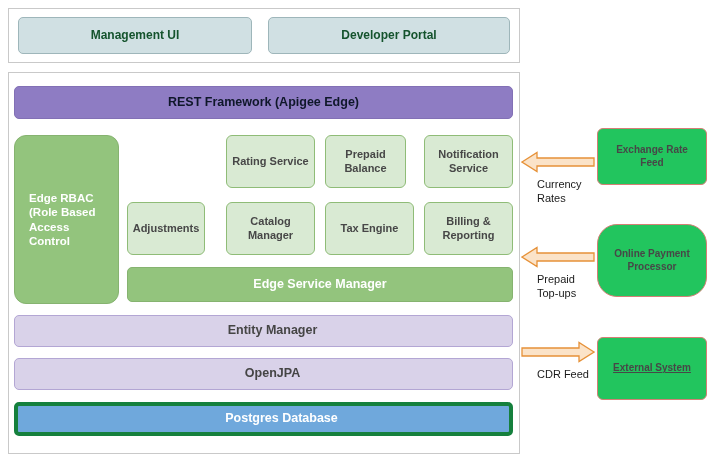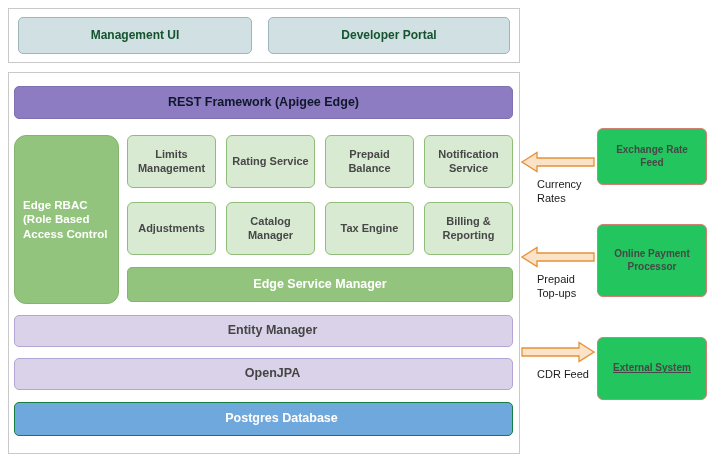--- a/index.html
+++ b/index.html
@@ -18,51 +18,51 @@
 
   .teal { background: #d0e0e3; border: 1px solid #9eb6ba; color: #14532d; font-size: 12px; }
   #mgmt      { left: 18px;  top: 17px; width: 234px; height: 37px; }
   #devportal { left: 268px; top: 17px; width: 242px; height: 37px; }
 
   .purple { background: #8e7cc3; border: 1px solid #8270b5; color: #0f172a; font-size: 12.5px; }
   #rest { left: 14px; top: 86px; width: 499px; height: 33px; }
 
   .rbac {
     background: #93c47d; border: 1px solid #86b370; color: #ffffff;
-    border-radius: 12px; font-size: 11.5px; text-align: left; padding: 0 8px;
+    border-radius: 12px; font-size: 11.5px; text-align: left; padding: 0 14px;
     justify-content: flex-start;
   }
   #rbac { left: 14px; top: 135px; width: 105px; height: 169px; }
 
   .svc {
     background: #d9ead3; border: 1px solid #8fbc77; color: #474747;
     font-size: 11px; border-radius: 6px; padding: 0 4px;
   }
   #svc0 { left: 127px; top: 135px; width: 89px; height: 53px; }
   #svc1 { left: 226px; top: 135px; width: 89px; height: 53px; }
-  #svc2 { left: 325px; top: 135px; width: 89px; height: 53px; }
+  #svc2 { left: 325px; top: 135px; width: 81px; height: 53px; }
   #svc3 { left: 424px; top: 135px; width: 89px; height: 53px; }
-  #svc4 { left: 127px; top: 202px; width: 89px; height: 53px; }
+  #svc4 { left: 127px; top: 202px; width: 78px; height: 53px; }
   #svc5 { left: 226px; top: 202px; width: 89px; height: 53px; }
   #svc6 { left: 325px; top: 202px; width: 89px; height: 53px; }
   #svc7 { left: 424px; top: 202px; width: 89px; height: 53px; }
 
   .greenbar { background: #93c47d; border: 1px solid #86b370; color: #ffffff; font-size: 12.5px; }
   #esm { left: 127px; top: 267px; width: 386px; height: 35px; }
 
   .lav { background: #d9d2e9; border: 1px solid #b3a6d4; color: #454545; font-size: 12.5px; padding-left: 18px; }
   #entity  { left: 14px; top: 315px; width: 499px; height: 32px; }
   #openjpa { left: 14px; top: 358px; width: 499px; height: 32px; }
 
-  .bluebar { background: #6fa8dc; border: 1px solid #15803d; color: #ffffff; font-size: 12.5px; padding-left: 36px; }
+  .bluebar { background: #6fa8dc; border: 4px solid #15803d; color: #ffffff; font-size: 12.5px; padding-left: 36px; }
   #pg { left: 14px; top: 402px; width: 499px; height: 34px; }
 
   .pink { background: #22c55e; border: 1px solid #d47f75; color: #474747; font-size: 10px; border-radius: 6px; padding: 16px 8px; }
   #ext0 { left: 597px; top: 128px; width: 110px; height: 57px; }
-  #ext1 { left: 597px; top: 224px; width: 110px; height: 73px; }
+  #ext1 { left: 597px; top: 224px; width: 110px; height: 73px; border-radius: 20px; }
   #ext2 { left: 597px; top: 337px; width: 110px; height: 63px; text-decoration: underline; }
 
   .arrow { position: absolute; width: 74px; height: 22px; }
   #arrow0 { left: 521px; top: 151px; }
   #arrow1 { left: 521px; top: 246px; }
   #arrow2 { left: 521px; top: 341px; }
 
   .flow-label {
     position: absolute; width: 52px; font-size: 11px; color: #1a1a1a;
     line-height: 1.3; text-align: left;
@@ -79,21 +79,20 @@
   <div class="panel" id="client-panel"></div>
   <div class="panel" id="platform-panel"></div>
 
   <div class="box teal" id="mgmt">Management UI</div>
   <div class="box teal" id="devportal">Developer Portal</div>
 
   <div class="box purple" id="rest">REST Framework (Apigee Edge)</div>
 
   <div class="box rbac" id="rbac">Edge RBAC (Role Based Access Control</div>
 
-  <div class="box svc" id="svc0">Limits Management</div>
   <div class="box svc" id="svc1">Rating Service</div>
   <div class="box svc" id="svc2">Prepaid Balance</div>
   <div class="box svc" id="svc3">Notification Service</div>
   <div class="box svc" id="svc4">Adjustments</div>
   <div class="box svc" id="svc5">Catalog Manager</div>
   <div class="box svc" id="svc6">Tax Engine</div>
   <div class="box svc" id="svc7">Billing &amp; Reporting</div>
 
   <div class="box greenbar" id="esm">Edge Service Manager</div>
   <div class="box lav" id="entity">Entity Manager</div>

